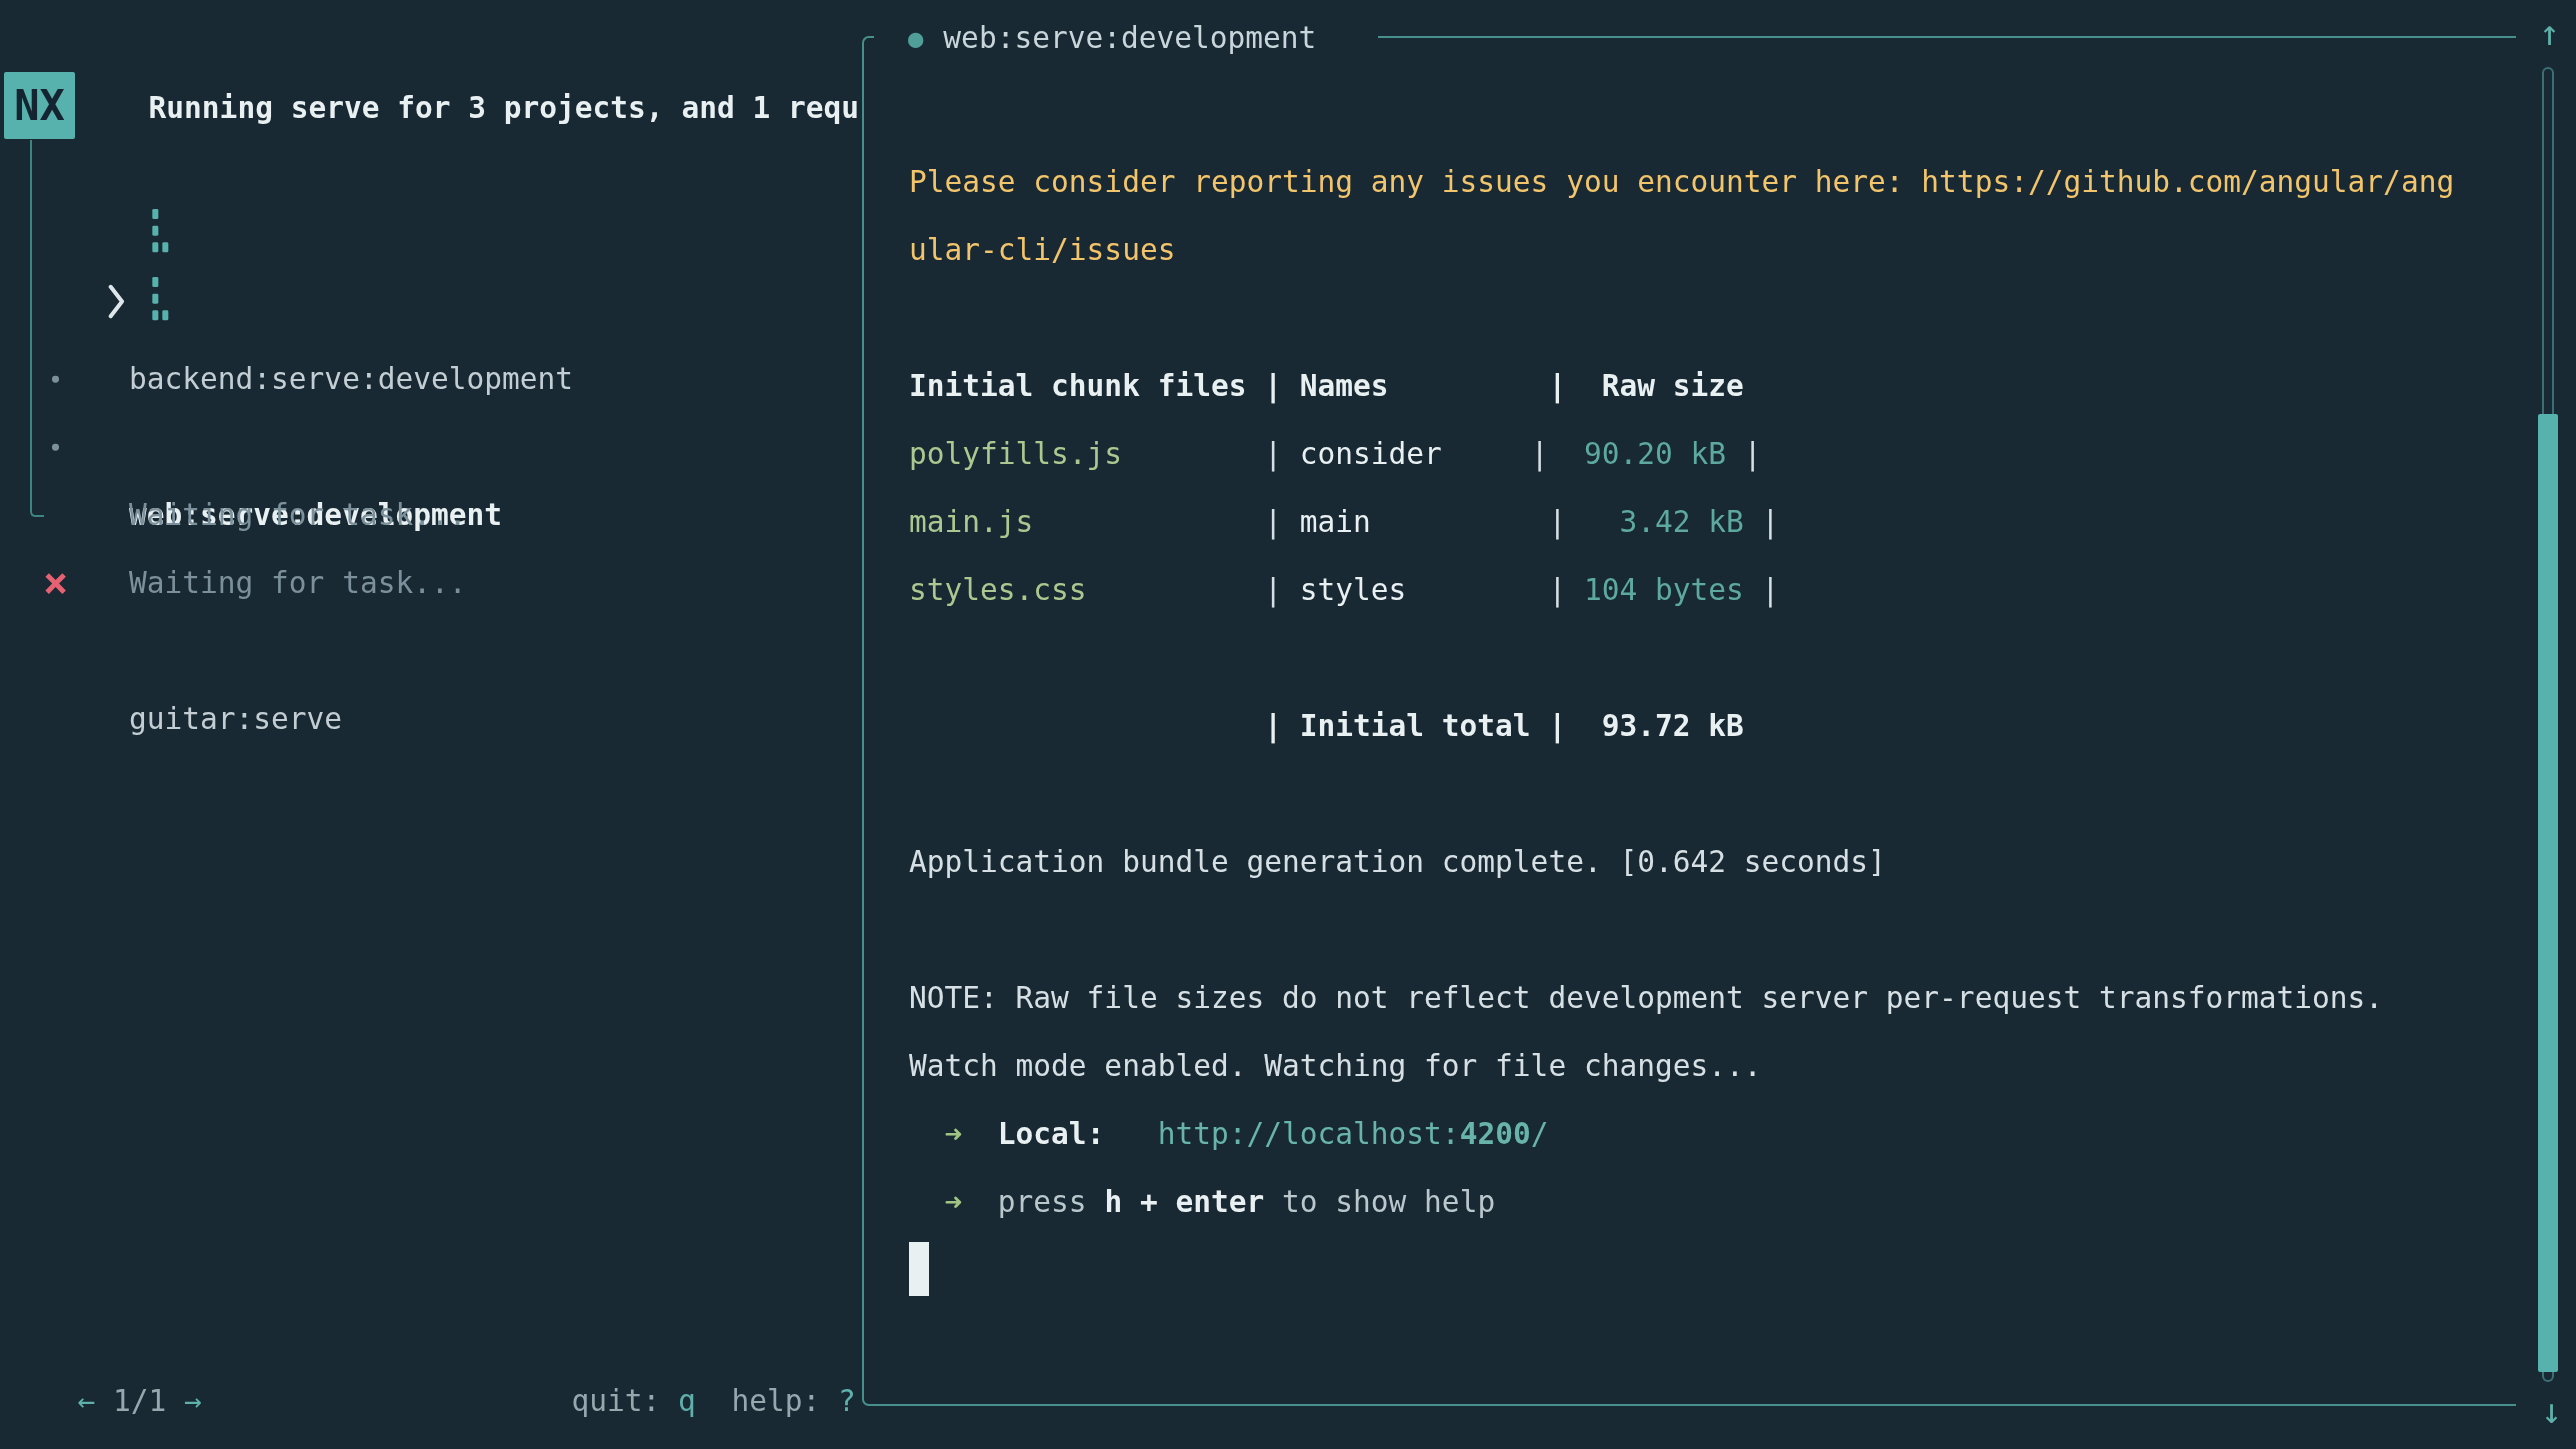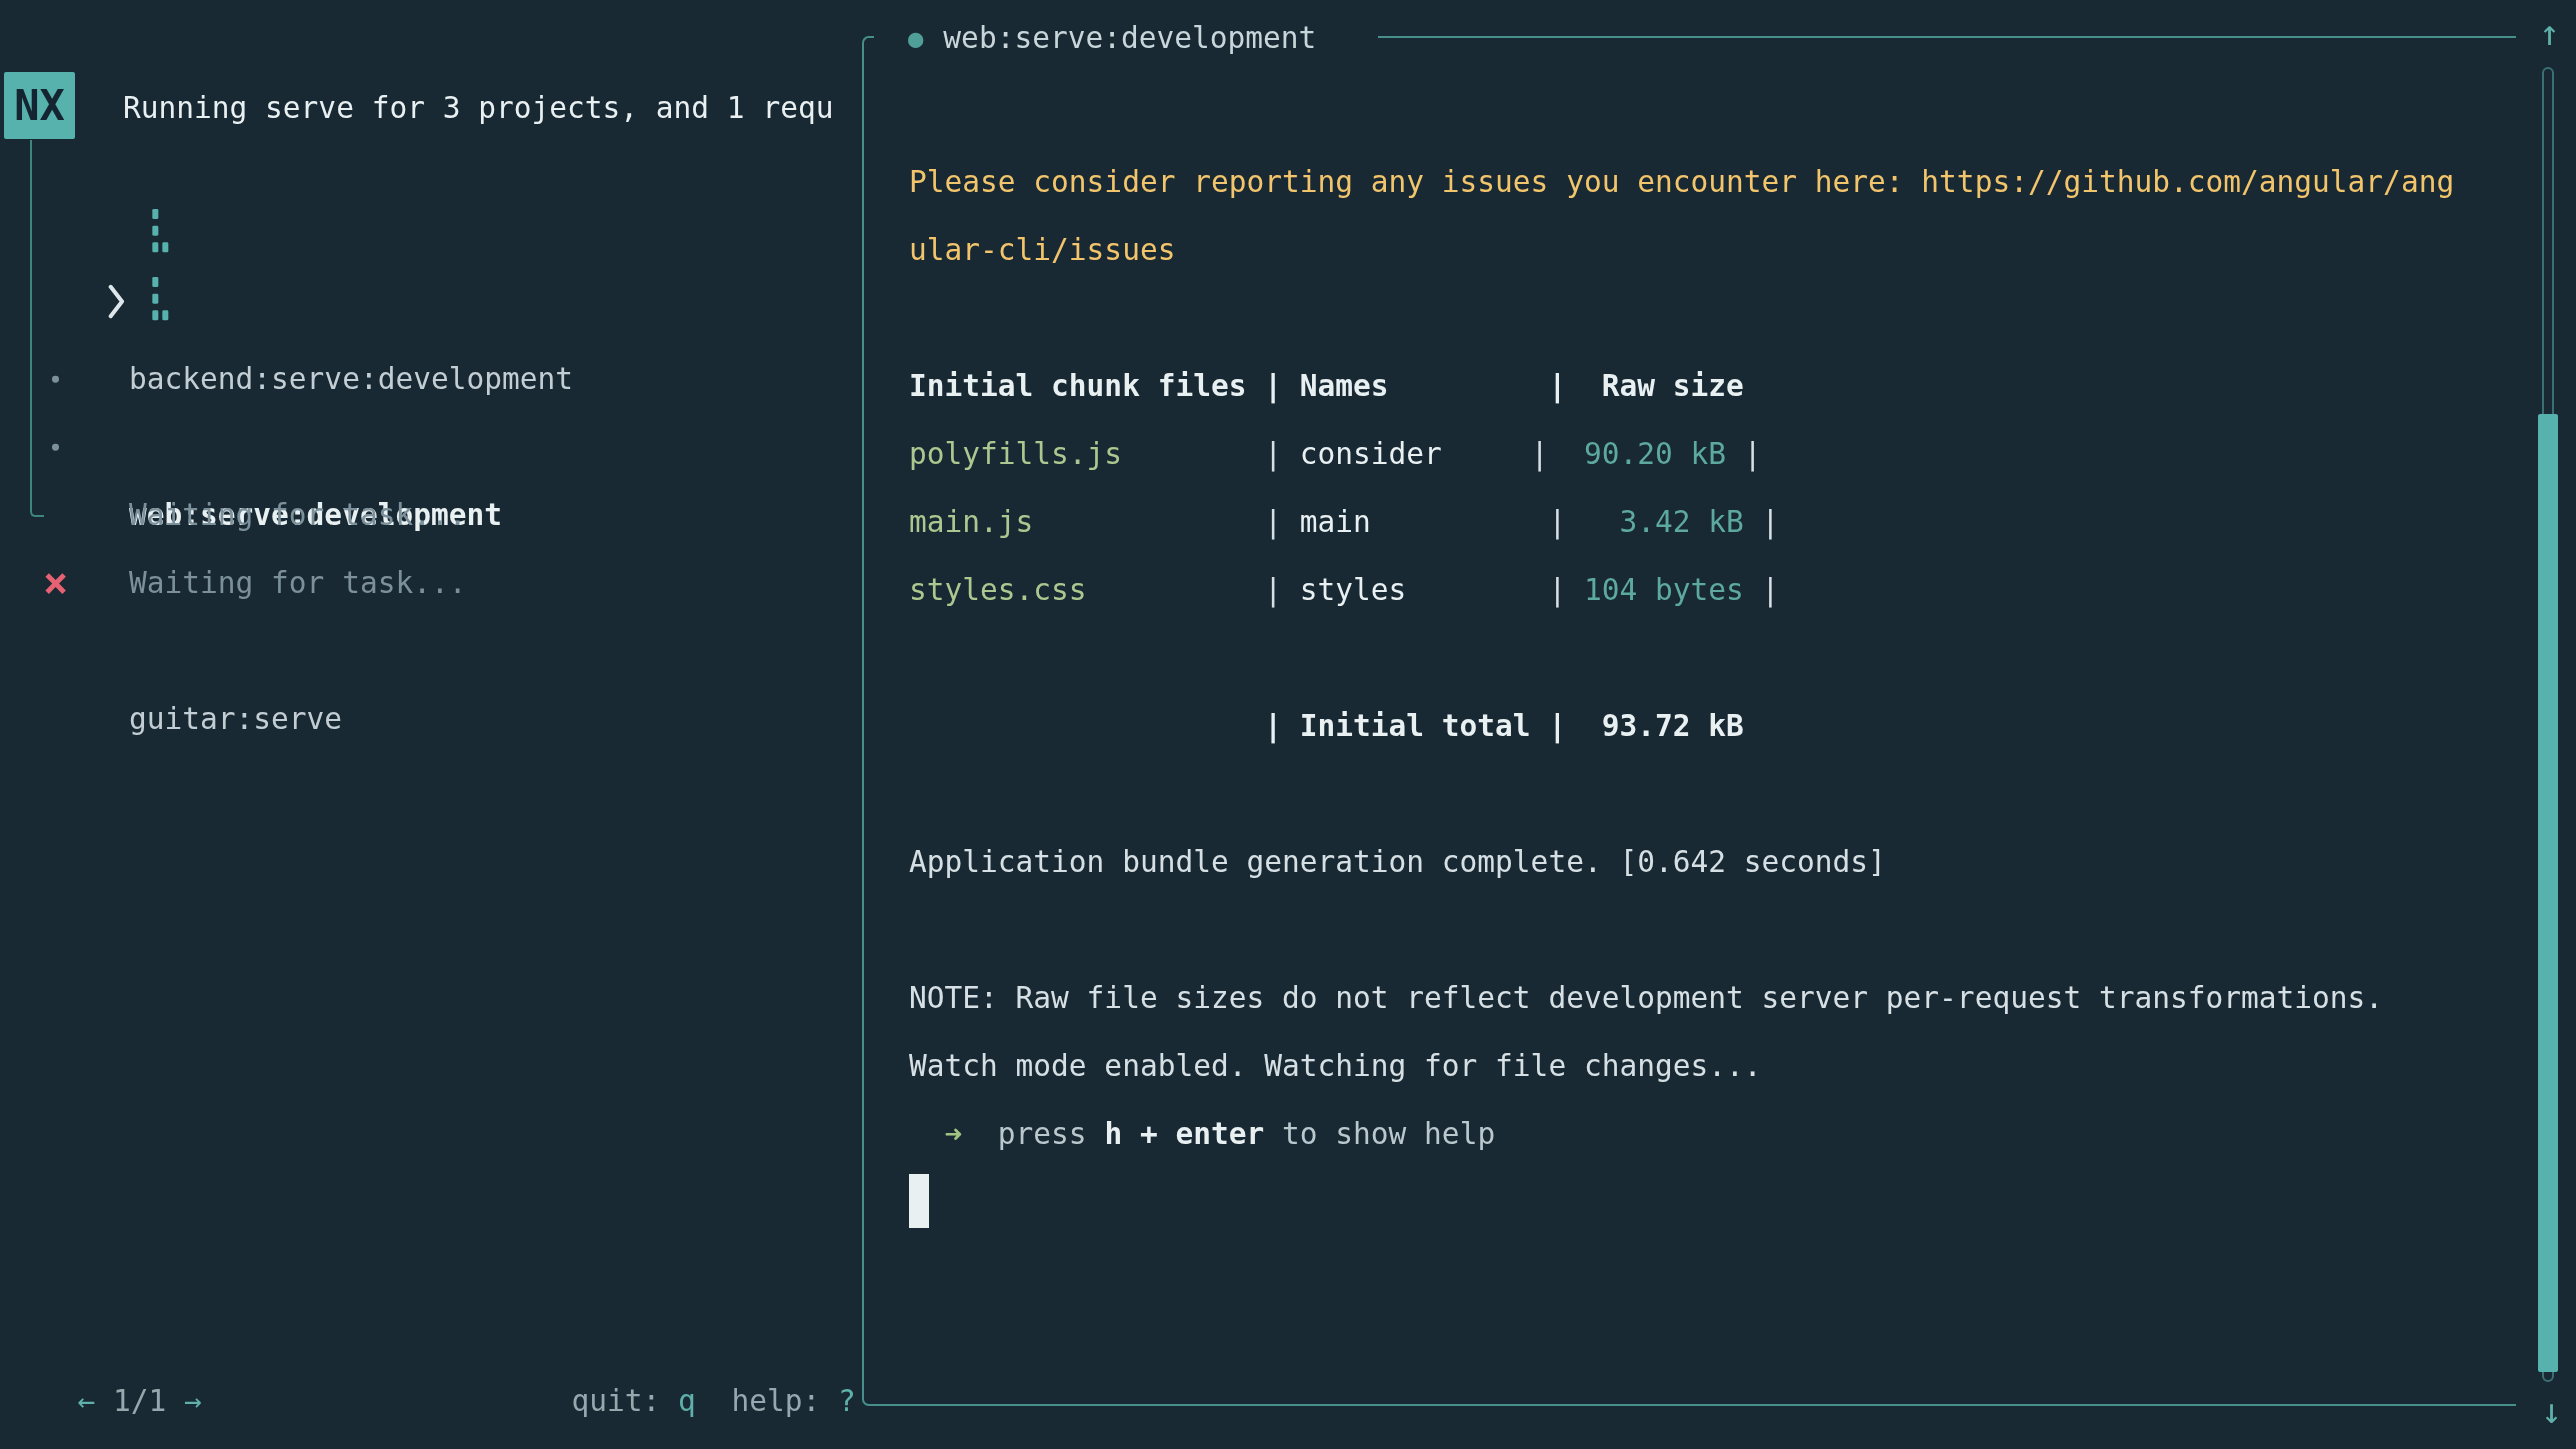--- a/index.html
+++ b/index.html
@@ -45,22 +45,22 @@
   .muted{color:var(--muted);}
   .press{color:var(--press);}
   .lbl{color:var(--label);}
   .agreen{color:var(--arrow-green);}
   .tealui{color:var(--teal-ui);}
 
   
   .nx-badge{left:4px;top:72px;width:71px;height:67px;background:var(--teal-bright);
     border-radius:2px;display:flex;align-items:center;justify-content:center;
     color:#142430;font-weight:bold;font-size:42px;}
-  .hdr{left:123px;top:74px;width:730px;height:68px;line-height:68px;
-    overflow:hidden;white-space:pre;font-weight:normal;color:var(--white);}
+  .hdr{left:129px;top:74px;width:730px;height:68px;line-height:68px;
+    overflow:hidden;white-space:pre;font-weight:bold;color:var(--white);text-align:right;}
   .connector{left:29.5px;top:140px;width:14.8px;height:377px;
     border-left:2px solid #3d8581;border-bottom:2px solid #3d8581;
     border-bottom-left-radius:5.4px;}
 
   
   .tasks{left:0;top:209px;width:861px;}
   .task-icon{position:absolute;left:44px;top:50%;transform:translateY(-50%);}
   .task-label{position:absolute;left:129px;}
   .chev{position:absolute;left:1.3px;top:50%;transform:translateY(-50%);}
   .wait-dot{position:absolute;left:52px;top:50%;transform:translateY(-50%);
@@ -195,20 +195,21 @@
   <div class="line"></div>
 
   <div class="line">Application bundle generation complete. [0.642 seconds]</div>
 
   <div class="line"></div>
 
   <div class="line">NOTE: Raw file sizes do not reflect development server per-request transformations.</div>
 
   <div class="line">Watch mode enabled. Watching for file changes...</div>
 
+  <div class="line"><span>  </span><span class="agreen">➜</span><span>  </span><span class="white b">Local:</span><span>   </span><span class="url">http://localhost:</span><span class="url b">4200</span><span class="url">/</span></div>
 
   <div class="line"><span>  </span><span class="agreen">➜</span><span>  </span><span class="press">press </span><span class="white b">h + enter</span><span class="press"> to show help</span></div>
 
   <div class="line"><span class="cursor"></span></div>
 
 </div>
 
 <div class="abs sb-up">↑</div>
 <div class="abs sb-track"></div>
 <div class="abs sb-thumb"></div>

